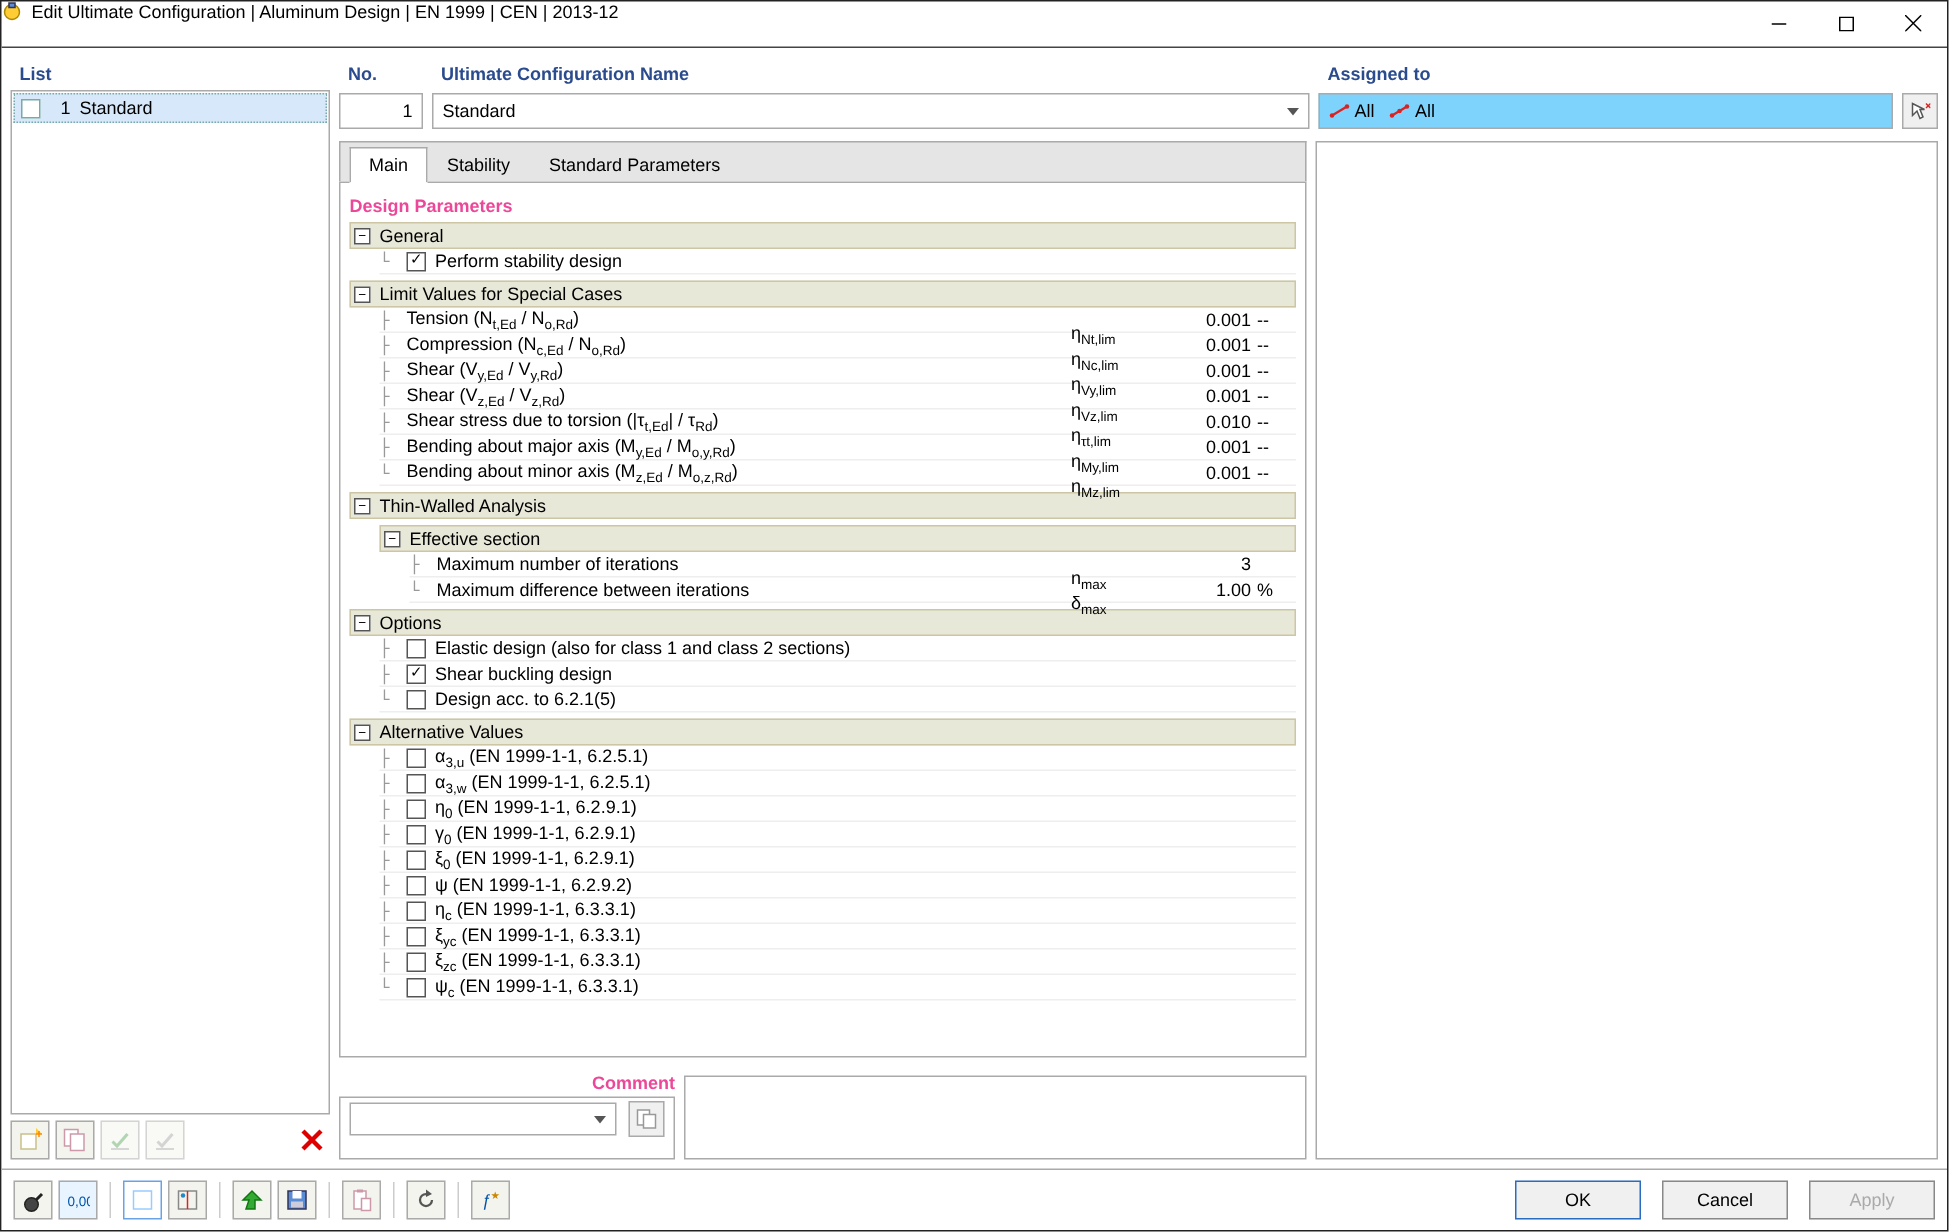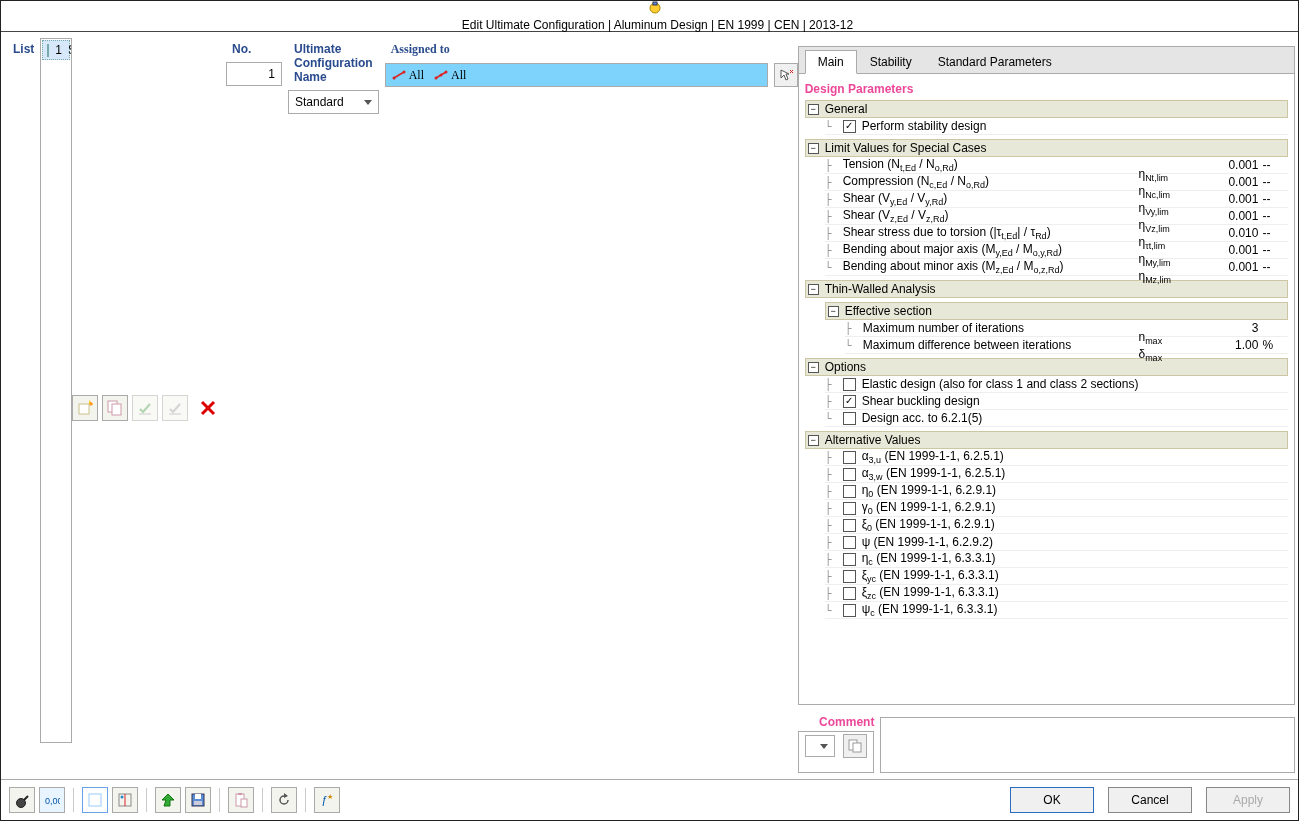--- a/index.html
+++ b/index.html
@@ -15,25 +15,23 @@
     display: flex;
     flex-direction: column;
     width: 1299px;
     height: 821px;
     border: 1px solid #222;
     box-sizing: border-box;
   }
   
   .titlebar {
     display: flex;
-    align-items: center;
     height: 30px;
     border-bottom: 1px solid #444;
-    padding-left: 16px;
-    flex-direction: column;
+    padding-left: 0;
   }
   .titlebar .title {
     flex: 1;
   }
   .titlebar .win-controls {
     display: flex;
   }
   .titlebar .win-btn {
     width: 45px;
     height: 29px;
@@ -47,21 +45,21 @@
   .main {
     display: flex;
     flex: 1;
     overflow: hidden;
     gap: 6px;
     padding: 6px;
     background: #fff;
   }
   .panel {
     display: flex;
-    flex-direction: row;
+    flex-direction: column;
   }
   .left-col {
     width: 213px;
   }
   .center-col {
     flex: 1;
   }
   
   .sect-title {
     color: #2a4b8d;
@@ -117,21 +115,20 @@
     align-items: center;
     padding: 0 6px;
     margin-top: 2px;
     background:#fff;
   }
   .name-field .chevron {
     margin-left:auto;
   }
   .assigned-box {
     width: 413px;
-    font-family: Liberation Serif, serif;
   }
   .assigned-row {
     display:flex; gap:6px;
   }
   .assigned-field {
     border: 1px solid #aaa;
     height: 22px;
     display: flex;
     align-items: center;
     padding: 0 6px;
@@ -143,21 +140,21 @@
   .mini-svg { width:14px; height:10px; }
   .assigned-pair { display:flex; align-items:center; gap:3px;}
   .assigned-side-btn {
     width:22px; height:22px; margin-top:2px; border:1px solid #aaa;
     display:flex;align-items:center;justify-content:center;background:#f0f0f0;
   }
   
   .below-top {
     flex:1;
     display:flex;
-    gap:22px;
+    gap:6px;
     margin-top:8px;
     min-height:0;
   }
   .tabs-side {
     flex:1;
     display:flex;
     flex-direction:column;
     min-height:0;
   }
   .rightblank {

